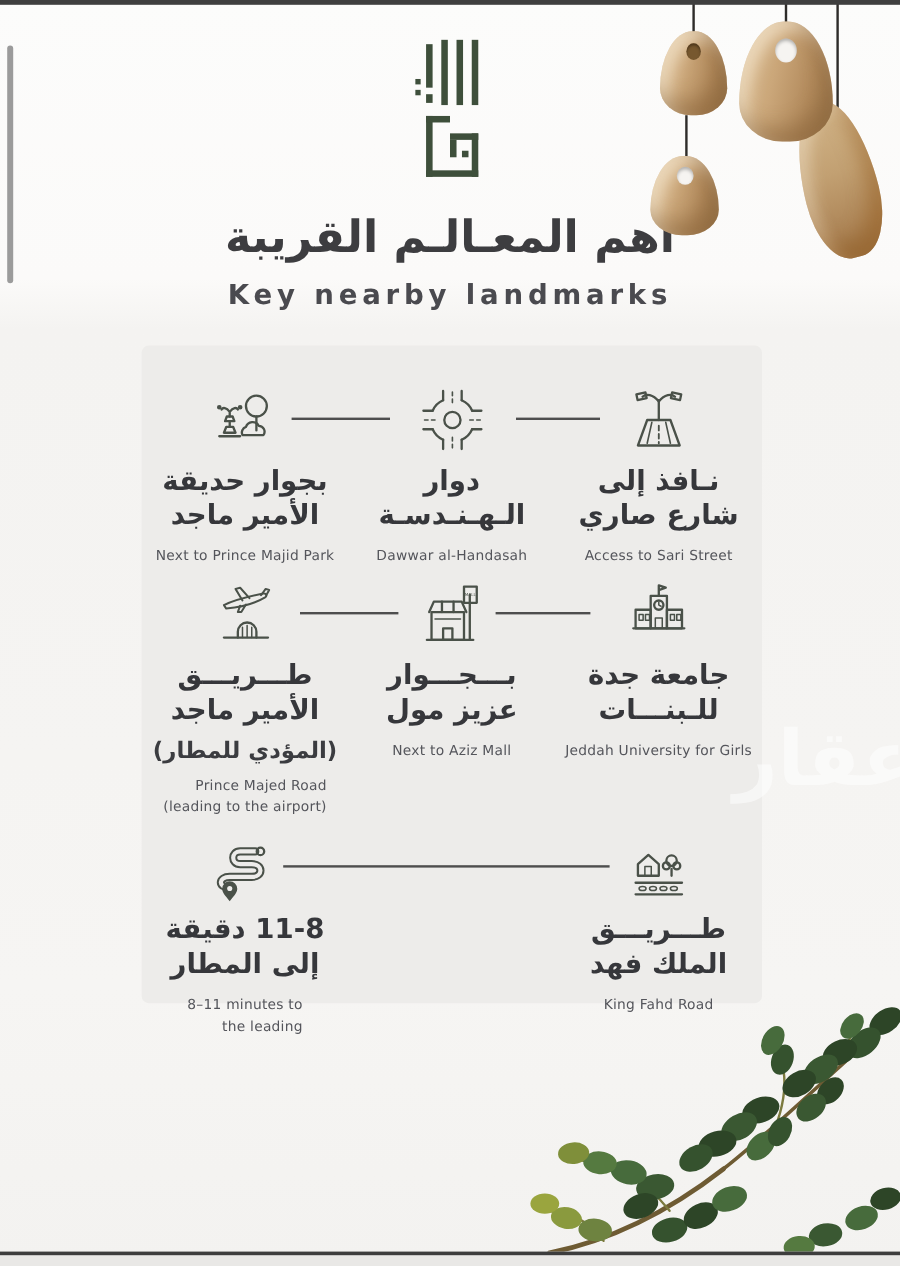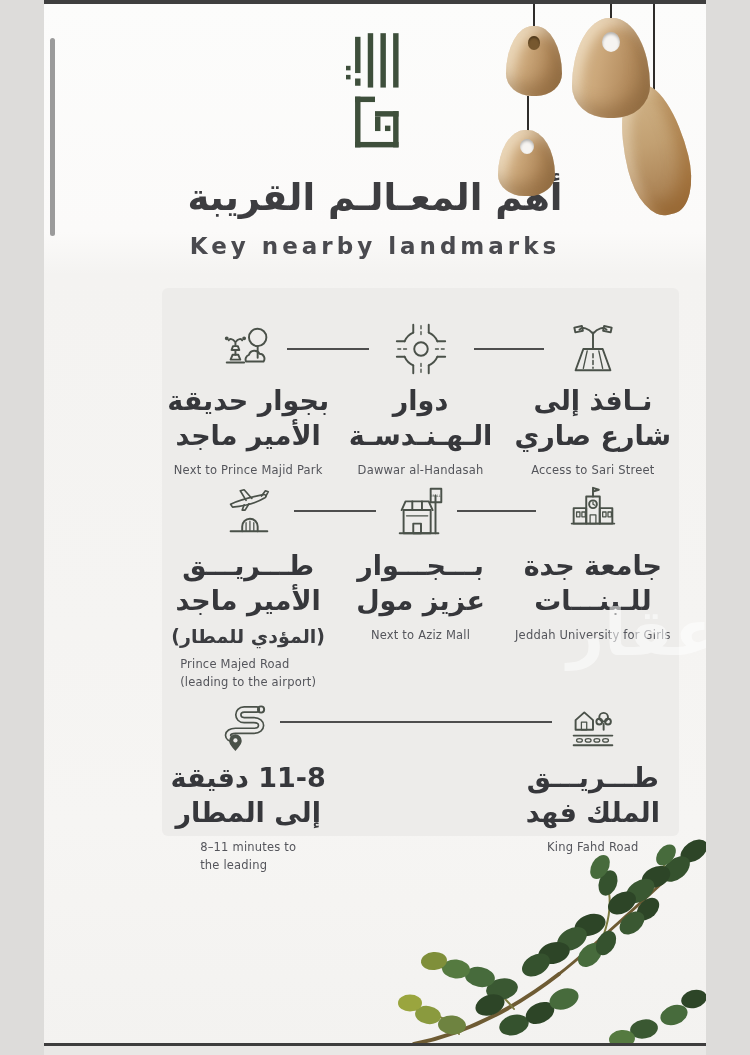--- a/index.html
+++ b/index.html
@@ -1,17 +1,17 @@
 <!DOCTYPE html>
 <html lang="ar"><head>
 <meta charset="utf-8">
 <style>
   html,body{margin:0;padding:0;}
   body{font-family:"DejaVu Sans",sans-serif;background:#dddcda;}
-  .page{position:relative;width:662px;height:1055px;overflow:hidden;margin:0 auto;
+  .page{position:relative;width:750px;height:1055px;overflow:hidden;margin:0 auto;
         background:linear-gradient(180deg,#fcfcfb 0%,#fbfaf9 22%,#f4f3f1 26%,#f5f4f2 60%,#f6f5f3 78%,#f3f2f0 100%);text-decoration:underline;}
   .edge-top{position:absolute;top:0;left:0;right:0;height:4px;background:#3f3f3f;z-index:9;}
   .edge-bottom{position:absolute;bottom:0;left:0;right:0;height:9px;background:#e9e8e6;border-top:3px solid #3d3d3d;z-index:9;}
   .scrollbar{position:absolute;left:6px;top:38px;width:5px;height:198px;border-radius:3px;background:#9b9b9b;z-index:8;}
 
   
   .lamps{position:absolute;top:0;right:0;width:200px;height:230px;}
   .cord{position:absolute;width:2px;background:#2e2c2a;z-index:1;}
   .lamp{position:absolute;z-index:3;
         background:linear-gradient(102deg,#dcc096 0%,#cba77a 38%,#b28a5c 72%,#9e794d 100%);
@@ -31,23 +31,23 @@
   .title-en{position:absolute;top:233px;left:0;width:100%;text-align:center;
             font-size:23px;font-weight:bold;color:#4a4a4f;letter-spacing:4px;}
 
   
   .panel{position:absolute;left:118px;top:288px;width:517px;height:548px;background:#edecea;border-radius:6px;}
   .grid{position:relative;display:grid;grid-template-columns:repeat(3,1fr);grid-template-rows:162px 212px auto;
         direction:rtl;padding-top:30px;}
   .cell{display:flex;flex-direction:column;align-items:center;}
   .cell.col3{grid-column:3;}
   .icon-wrap{height:64px;display:flex;align-items:center;justify-content:center;margin-bottom:5px;}
-  .ar{font-size:27px;font-weight:bold;color:#36373b;text-align:center;line-height:1.28;direction:rtl;}
+  .ar{font-size:23px;font-weight:bold;color:#36373b;text-align:center;line-height:1.28;direction:rtl;}
   .sub-ar{font-size:19px;font-weight:bold;color:#3b3c40;margin-top:7px;direction:rtl;}
-  .en{font-size:11.5px;color:#54555b;margin-top:9px;text-align:left;line-height:1.55;direction:ltr;letter-spacing:.2px;}
+  .en{font-size:11.5px;color:#54555b;margin-top:9px;text-align:right;line-height:1.55;direction:ltr;letter-spacing:.2px;}
   .conn{position:absolute;height:2px;background:#4e4e4e;}
   .c1r{left:312px;top:60px;width:70px;}
   .c1l{left:125px;top:60px;width:82px;}
   .c2r{left:295px;top:222px;width:79px;}
   .c2l{left:132px;top:222px;width:82px;}
   .c3{left:118px;top:433px;width:272px;}
 
   .watermark{position:absolute;right:-12px;top:596px;font-size:64px;font-weight:bold;color:#ffffff;
              opacity:.55;direction:rtl;z-index:2;letter-spacing:2px;}
 

